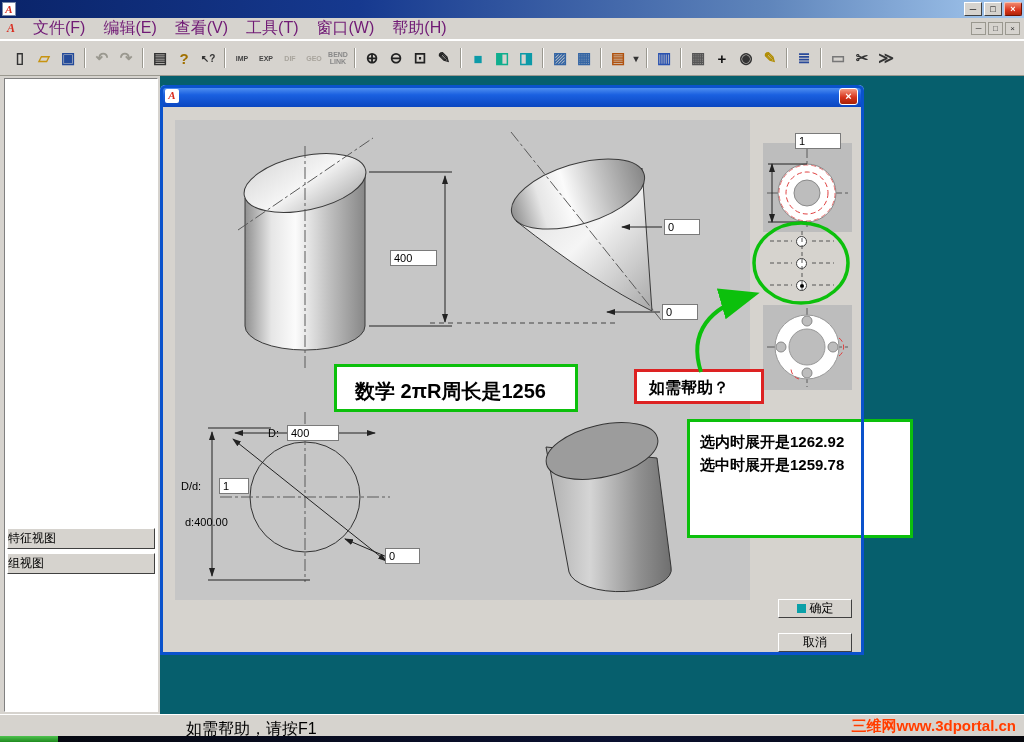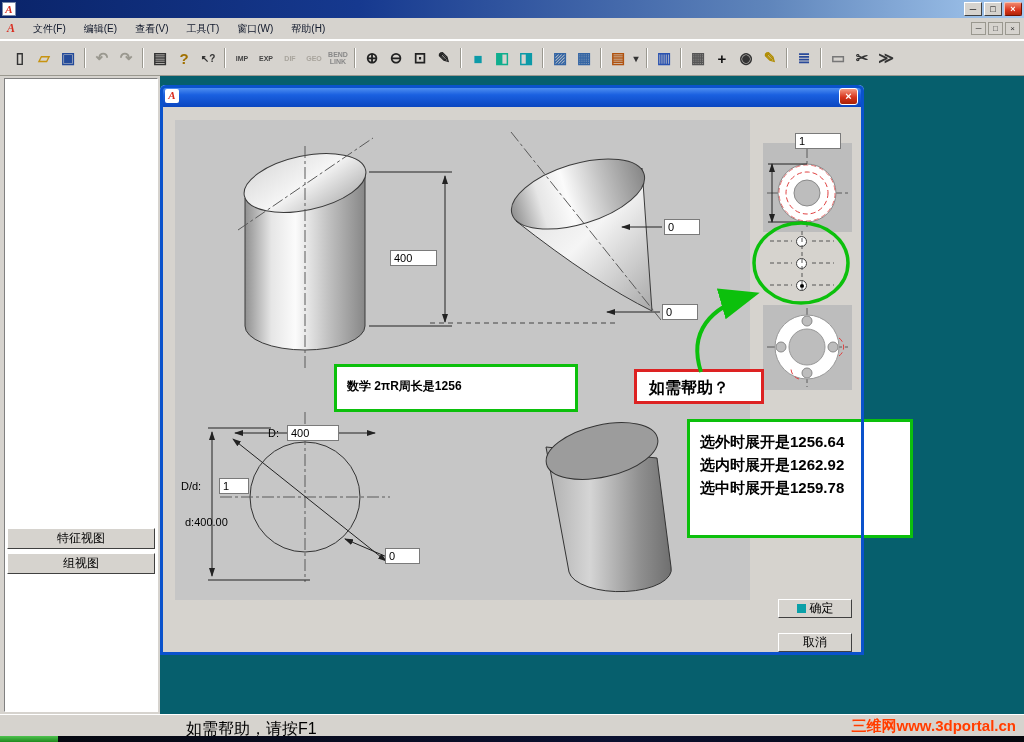--- a/index.html
+++ b/index.html
@@ -17,41 +17,41 @@
   .wbtn { width:18px; height:14px; margin-left:2px; background:#d6d3ce;
     border:1px solid; border-color:#fff #404040 #404040 #fff;
     font-size:9px; line-height:12px; text-align:center; color:#000; }
   .wbtn.close { background:linear-gradient(180deg,#f0876d,#d8341c 60%,#b02408); color:#fff; border-color:#f8c0b0 #701000 #701000 #f8c0b0; border-radius:2px; font-weight:bold; }
 
   
   .menubar { position:absolute; left:0; top:18px; width:1024px; height:22px; background:#d6d3ce;
     display:flex; align-items:center; border-bottom:1px solid #fff; }
   .menubar .mdi-logo { width:14px; height:14px; margin:0 6px 0 4px; color:#d92b1e;
     font:bold italic 12px/13px "Liberation Serif",serif; text-align:center; }
-  .menu-item { padding:3px 9px; font-size:10px; color:#0f172a;text-align:right; }
+  .menu-item { padding:3px 9px; font-size:16px; color:#701a75;text-align:right; }
   .mdibtns { position:absolute; right:4px; top:4px; display:flex; }
   .mbtn { width:15px; height:13px; margin-left:2px; background:#d6d3ce;
     border:1px solid #9a988f; font-size:8px; line-height:11px; text-align:center; color:#333; }
 
   
   .toolbar { position:absolute; left:0; top:40px; width:1024px; height:36px; background:#d6d3ce;
     border-top:1px solid #fff; border-bottom:1px solid #9a988f;
     display:flex; align-items:center; padding-left:8px; }
   .tbtn { width:24px; height:24px; display:flex; align-items:center; justify-content:center;
     font-size:15px; font-weight:bold; cursor:default; }
   .tbtn.tiny { font-size:7px; line-height:7px; text-align:center; white-space:normal; }
   .tbtn.narrow { width:12px; font-size:10px; }
   .tsep { width:2px; height:20px; border-left:1px solid #9a988f; border-right:1px solid #fff; margin:0 4px; }
 
   
   .left-panel { position:absolute; left:4px; top:78px; width:154px; height:634px; background:#fff;
     border:1px solid; border-color:#808080 #fff #fff #808080; }
   .panel-btn { position:absolute; left:2px; width:148px; height:21px; background:#d6d3ce;
     border:1px solid; border-color:#fff #404040 #404040 #fff;
-    font-size:12px; color:#000; text-align:center; line-height:19px; }
+    font-size:12px; color:#000; line-height:19px; }
   .mdi-area { position:absolute; left:160px; top:76px; width:864px; height:638px; background:#065f6d; }
 
   
   .dialog { position:absolute; left:0; top:9px; width:704px; height:570px; background:#d6d3ce; border-radius:6px 6px 0 0; }
   .dialog-frame { position:absolute; inset:0; border:3px solid #0a52cc; border-radius:6px 6px 0 0; pointer-events:none; z-index:40; }
   .dialog-titlebar { position:absolute; left:0; top:0; width:704px; height:22px; border-radius:5px 5px 0 0;
     background:linear-gradient(180deg,#64a2f8 0%,#1a60e0 45%,#0a46c0 100%);
     display:flex; align-items:center; padding-left:5px; }
   .dialog-titlebar .logo { width:14px; height:14px; background:#fff; border-radius:2px;
     color:#d92b1e; font:bold italic 11px/13px "Liberation Serif",serif; text-align:center; }
@@ -67,21 +67,21 @@
   .radio.sel::after { content:""; position:absolute; left:2.5px; top:2.5px; width:4px; height:4px; border-radius:50%; background:#000; }
 
   .dlg-btn { position:absolute; width:74px; height:19px; background:#d6d3ce;
     border:1px solid; border-color:#fff #404040 #404040 #fff; box-shadow:1px 1px 0 #808080 inset? ;
     font-size:12px; color:#000; text-align:center; line-height:17px; }
   .dlg-btn .btn-ico { display:inline-block; width:9px; height:9px; background:#0aa0a8; margin-right:4px; vertical-align:-1px; }
 
   
   .note { position:absolute; background:#fff; border:3px solid #0cc00c; color:#000; font-weight:bold; z-index:30; }
   .note.red { border-color:#dd2222; }
-  .note1 { left:174px; top:279px; width:244px; height:48px; font-size:12px; padding:11px 0 0 10px; }
+  .note1 { left:174px; top:279px; width:244px; height:48px; font-size:20px; padding:11px 0 0 18px; }
   .note2 { left:527px; top:334px; width:226px; height:119px; font-size:15px; padding:8px 0 0 10px; line-height:23px; }
   .noteq { left:474px; top:284px; width:130px; height:35px; font-size:16px; padding:6px 0 0 12px; }
   .overlay { position:absolute; inset:0; pointer-events:none; z-index:35; }
 
   
   .statusbar { position:absolute; left:0; top:714px; width:1024px; height:22px; background:#d6d3ce; border-top:1px solid #fff; }
   .status-text { position:absolute; left:186px; top:4px; font-size:16px; color:#000; }
   .watermark { position:absolute; right:8px; top:2px; font-size:15px; font-weight:bold; color:#ff3d00; text-shadow:0 0 1px #ffd0c0; }
   .sliver { position:absolute; left:0; top:736px; width:1024px; height:6px; background:linear-gradient(90deg,#05070d 0%,#0a1030 60%,#05070d 100%); }
   .start-frag { position:absolute; left:0; top:736px; width:58px; height:6px; background:linear-gradient(180deg,#4fc24f,#1f8a1f); }
@@ -284,21 +284,20 @@
         <path class="rdash" d="M36,74 A11 11 0 0 1 28,64"></path>
       </svg>
     </div>
 
     <div class="dlg-btn" style="left:618px;top:514px;"><span class="btn-ico"></span><span>确定</span></div>
     <div class="dlg-btn" style="left:618px;top:548px;"><span>取消</span></div>
 
     <div class="note note1">数学 2πR周长是1256</div>
     <div class="note red noteq">如需帮助？</div>
     <div class="note note2">
-      <div>选外时展开是1256.64</div>
       <div>选内时展开是1262.92</div>
       <div>选中时展开是1259.78</div>
     </div>
 
     <svg class="overlay" width="704" height="570" viewBox="0 0 704 570">
       <defs>
         <marker id="gAr" markerWidth="10" markerHeight="9" refX="8" refY="4" orient="auto">
             <path d="M0,0 L10,4 L0,8 Z" fill="#0cc00c"></path>
           </marker>
       </defs>

